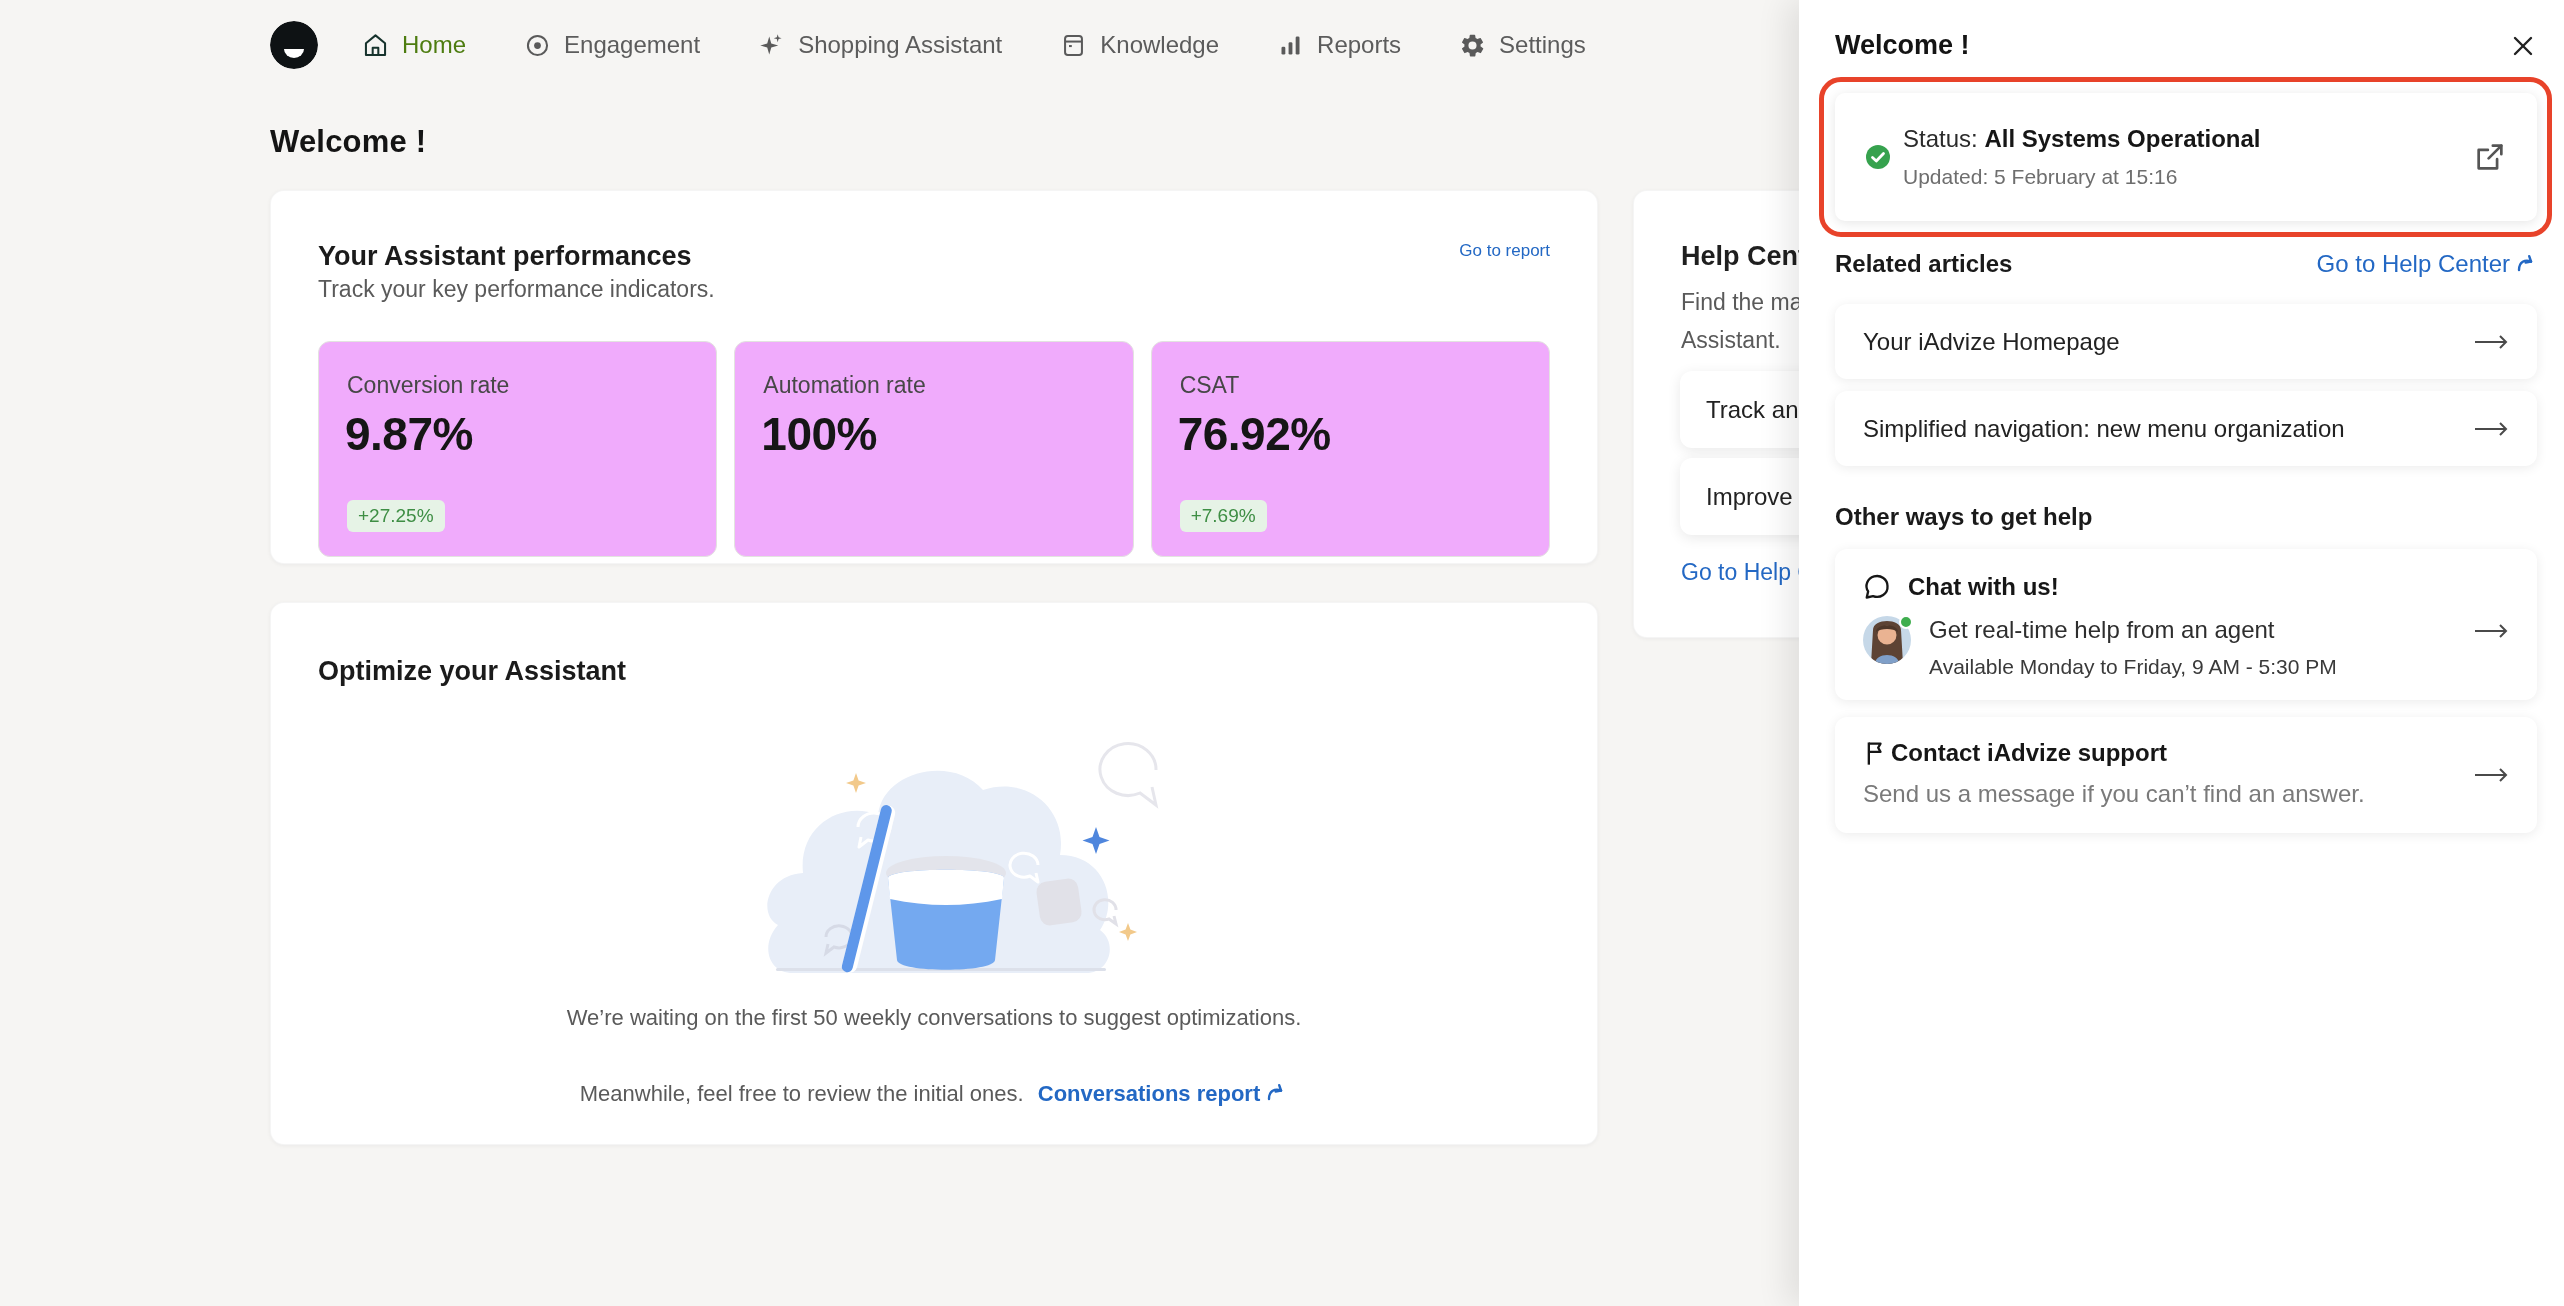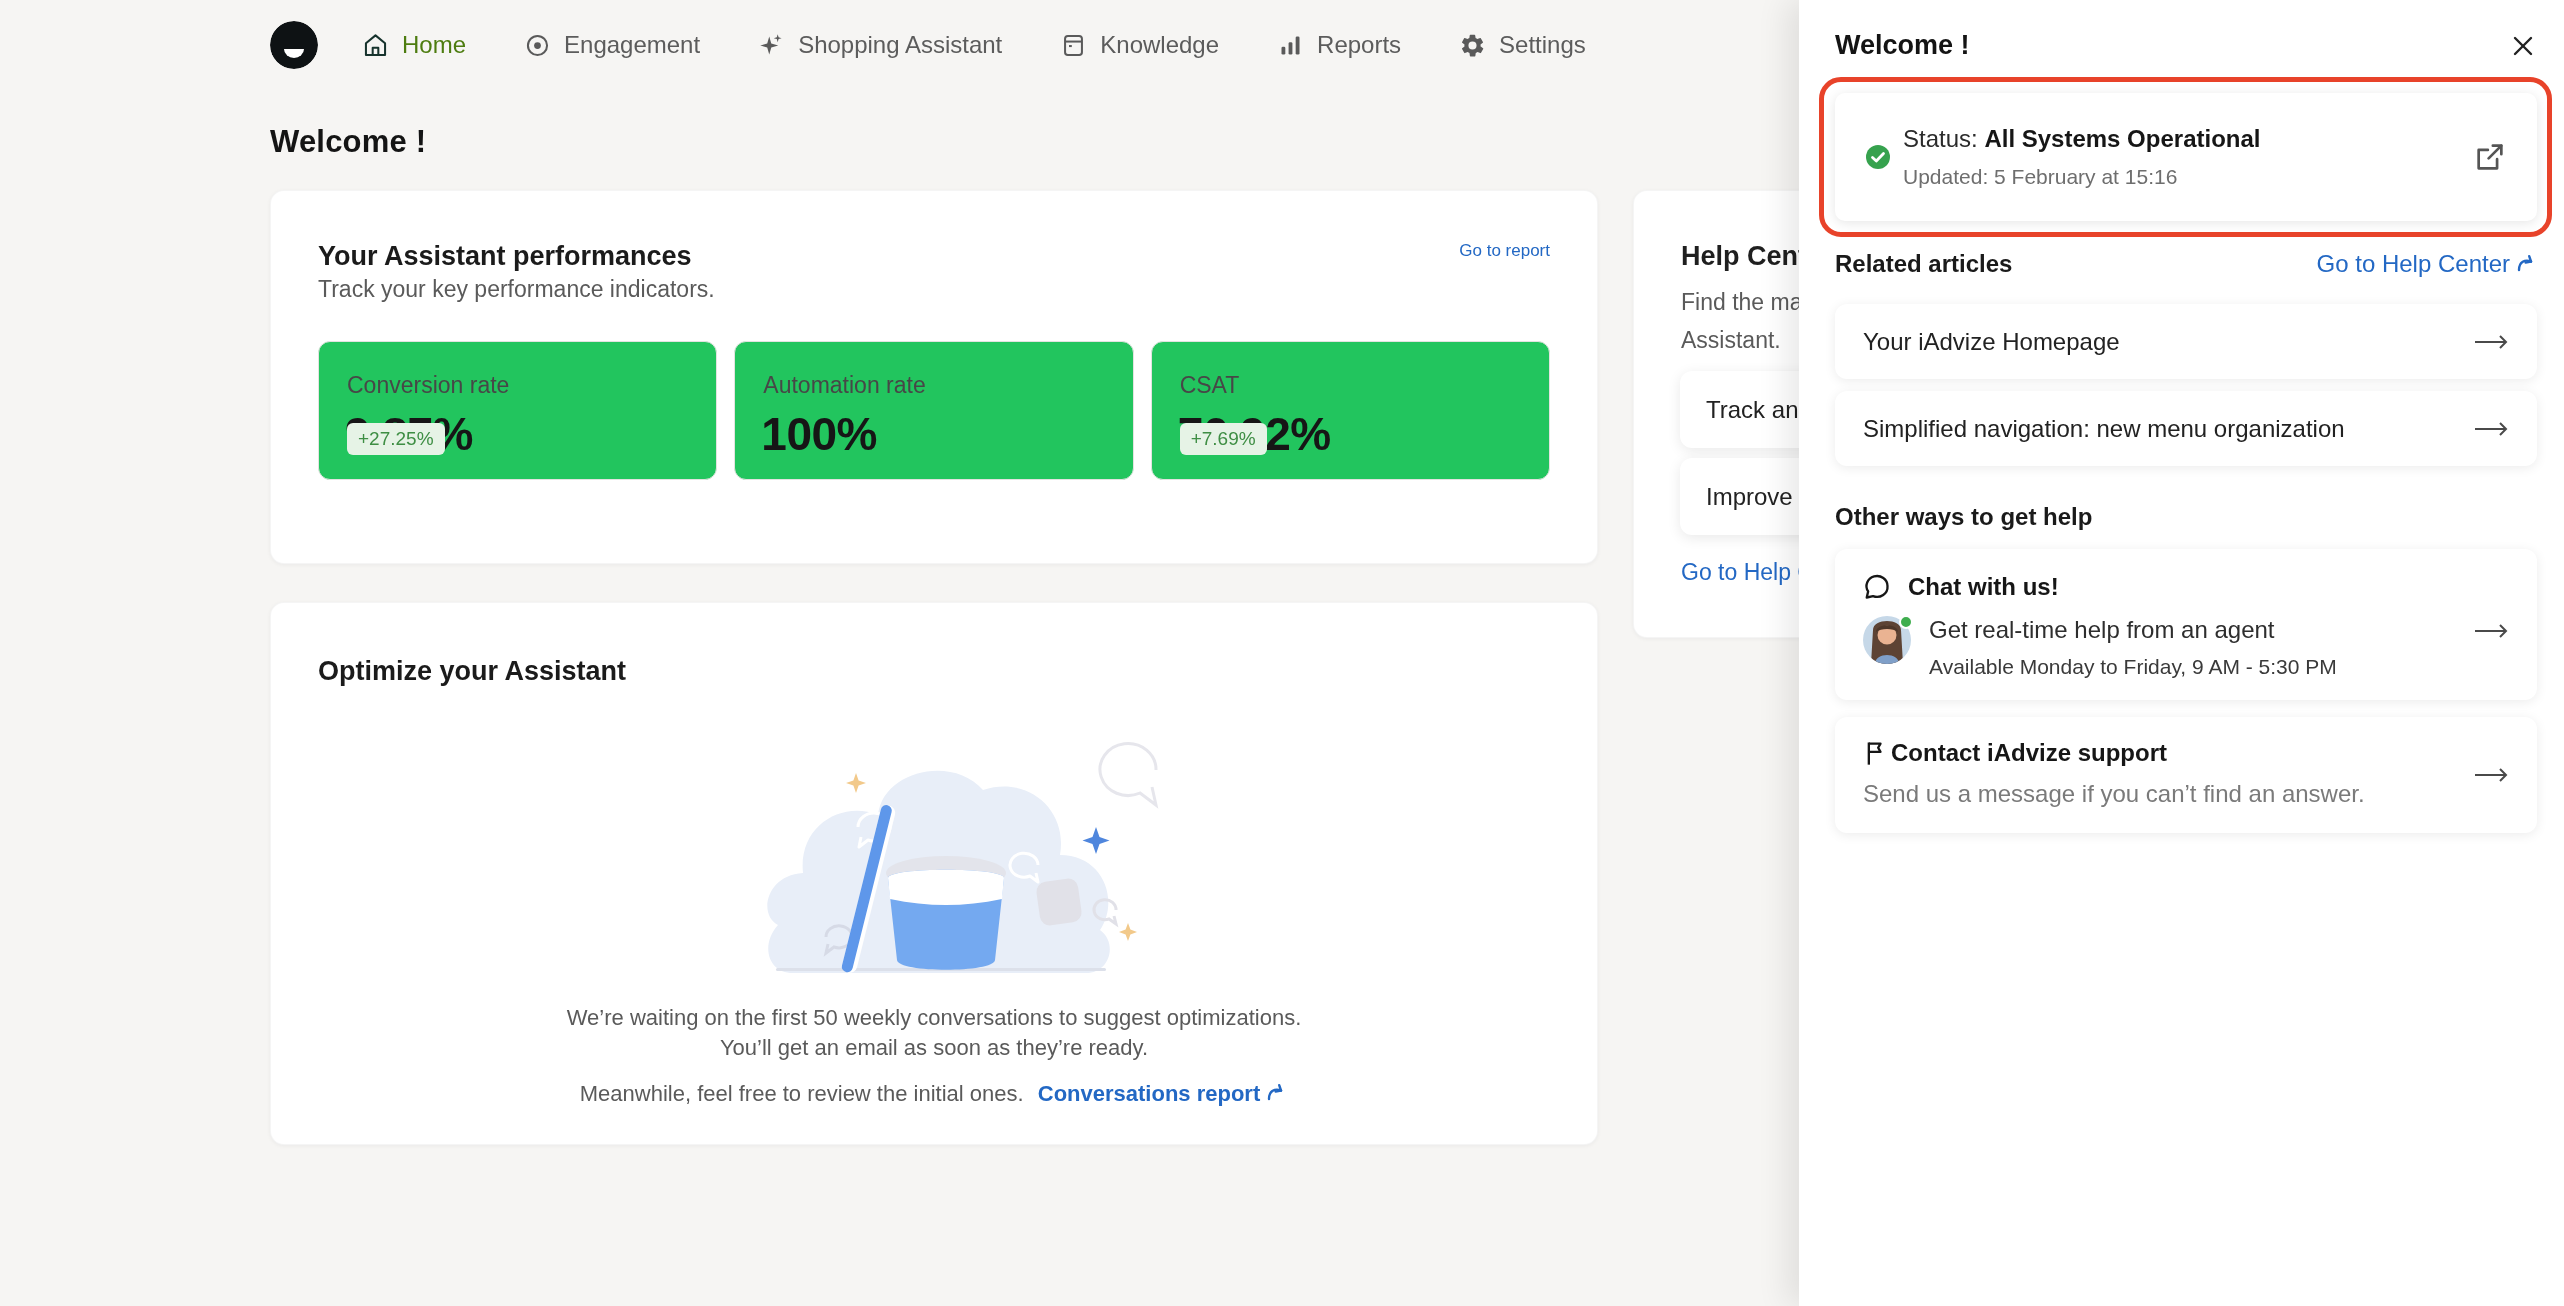--- a/index.html
+++ b/index.html
@@ -33,21 +33,21 @@
   }
 
   
   .perf-card { left:270px; top:190px; width:1328px; height:374px; }
   .card-head { position:absolute; left:47px; top:50px; right:47px; display:flex; justify-content:space-between; align-items:flex-start; }
   .card-title { font-size:27px; font-weight:700; color:#1b1b1b; }
   .card-sub { font-size:23px; color:#5a5a5a; margin-top:4px; }
   .link { color:#2368c4; cursor:pointer; text-decoration:none; }
   .go-report { font-size:17px; }
   .kpi-row { position:absolute; left:47px; right:47px; top:150px; display:flex; gap:17px; }
-  .kpi-card { flex:1; height:139px; border:1px solid #e3e3e0; border-radius:12px; background:#22c55e; position:relative; }
+  .kpi-card { flex:1; height:216px; border:1px solid #e3e3e0; border-radius:12px; background:#f0abfc; position:relative; }
   .kpi-label { position:absolute; left:28px; top:30px; font-size:23px; color:#474747; }
   .kpi-value { position:absolute; left:26px; top:65px; font-size:46px; font-weight:700; color:#161616; letter-spacing:-.5px; }
   .kpi-badge { position:absolute; left:28px; bottom:24px; background:#e6f3e6; color:#3e8e44; font-size:19px; padding:5px 11px; border-radius:6px; }
   .kpi-badge:empty { display:none; }
 
   
   .opt-card { left:270px; top:602px; width:1328px; height:543px; }
   .illus { position:absolute; left:437px; top:112px; }
   .opt-caption { position:absolute; left:0; right:0; text-align:center; font-size:22px; color:#5a5a5a; }
   .cap1 { top:402px; } .cap2 { top:432px; } .cap3 { top:478px; color:#5a5a5a; }
@@ -224,21 +224,20 @@
     <ellipse cx="238" cy="158" rx="60" ry="17" fill="#e3e4eb"></ellipse>
     <path d="M180 163 C180 152 296 152 296 163 L287 245 C286 258 190 258 189 245 Z" fill="#74a9f0"></path>
     <path d="M180 163 C180 152 296 152 296 163 L294 184 C255 192 221 192 182 184 Z" fill="#ffffff"></path>
 
     <path d="M388 112 l3.5 10 10 3.5 -10 3.5 -3.5 10 -3.5 -10 -10 -3.5 10 -3.5 Z" fill="#4f86dd"></path>
     <path d="M148 58 l2.6 7.4 7.4 2.6 -7.4 2.6 -2.6 7.4 -2.6 -7.4 -7.4 -2.6 7.4 -2.6 Z" fill="#f2c98a"></path>
     <path d="M420 208 l2.4 6.6 6.6 2.4 -6.6 2.4 -2.4 6.6 -2.4 -6.6 -6.6 -2.4 6.6 -2.4 Z" fill="#f2c98a"></path>
   </svg>
 
   <div class="opt-caption cap1">We’re waiting on the first 50 weekly conversations to suggest optimizations.</div>
-  <div class="opt-caption cap2">You’ll get an email as soon as they’re ready.</div>
   <div class="opt-caption cap3">
     <span>Meanwhile, feel free to review the initial ones.</span>
     <a class="link" style="margin-left:8px;">Conversations report</a><span class="goto-arrow"><svg width="22" height="22" viewBox="0 0 22 22" fill="none" stroke="currentColor" stroke-width="2.4" stroke-linecap="round" stroke-linejoin="round">
           <path d="M3 17 C3 9 9 6 15 8.5"></path>
           <path d="M15 8.5 L13.2 3.2"></path>
           <path d="M15 8.5 L9.6 9.6"></path>
         </svg></span>
   </div>
 </div>
 

